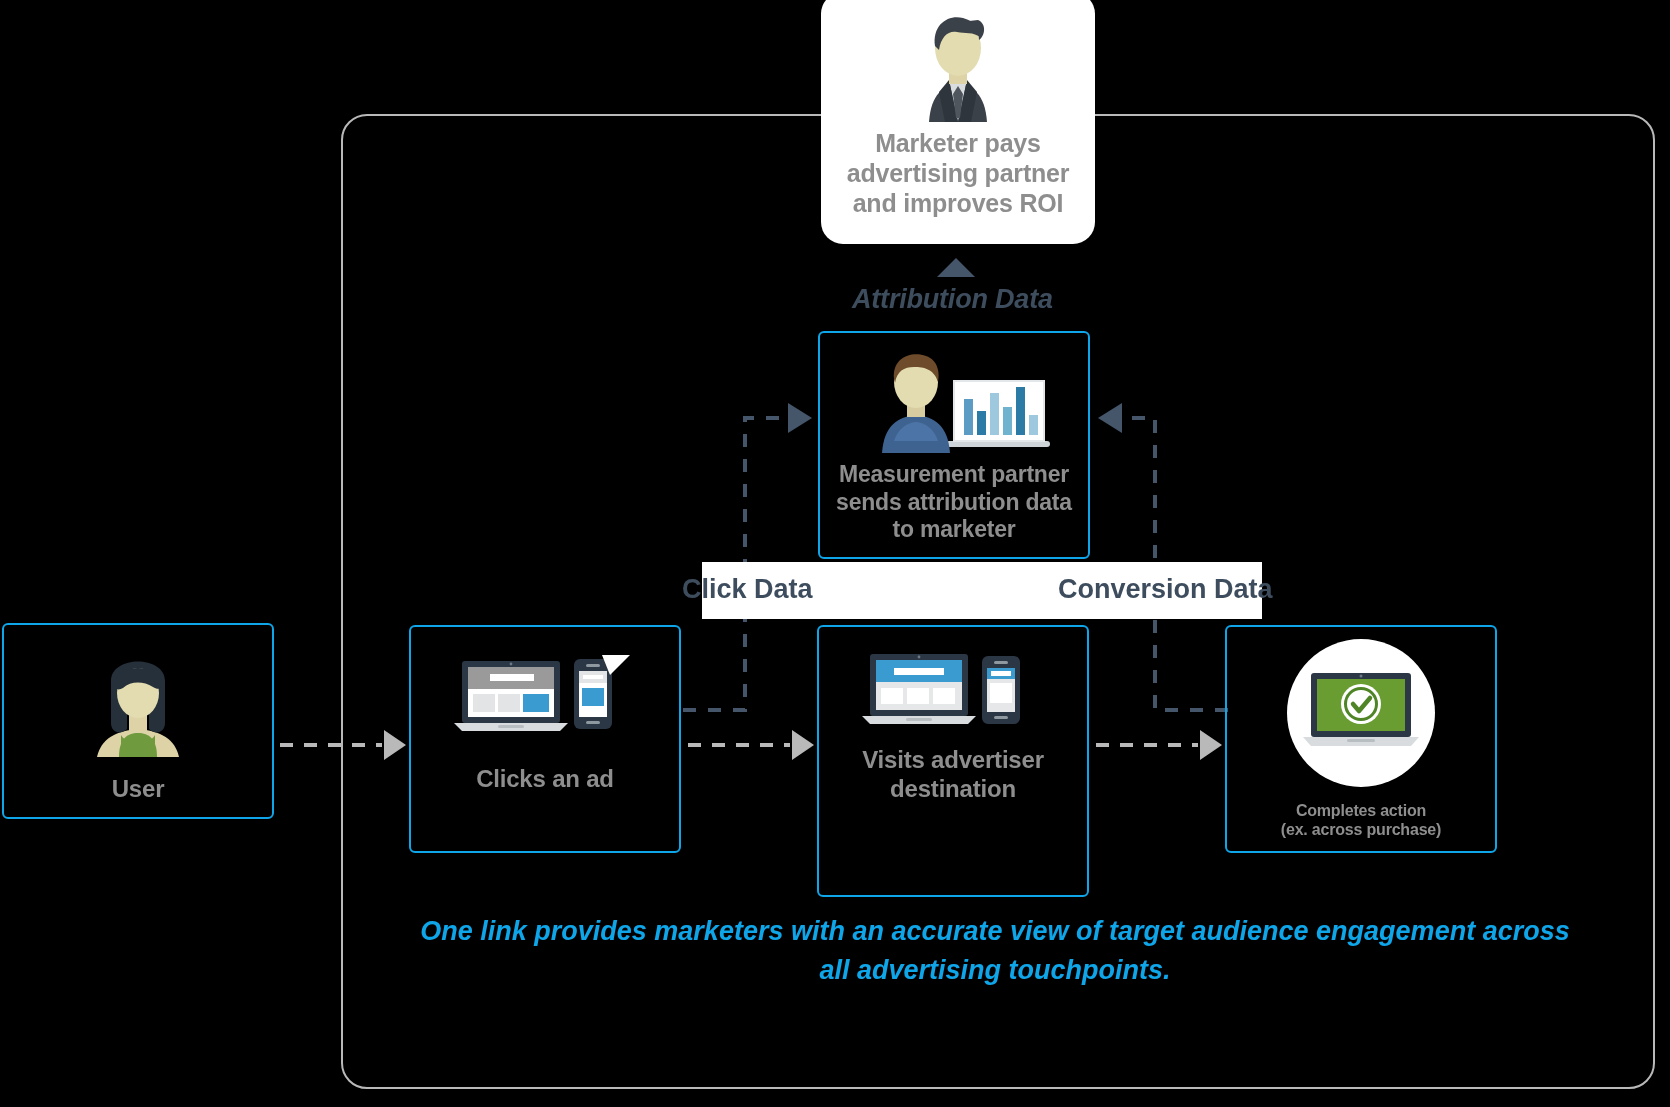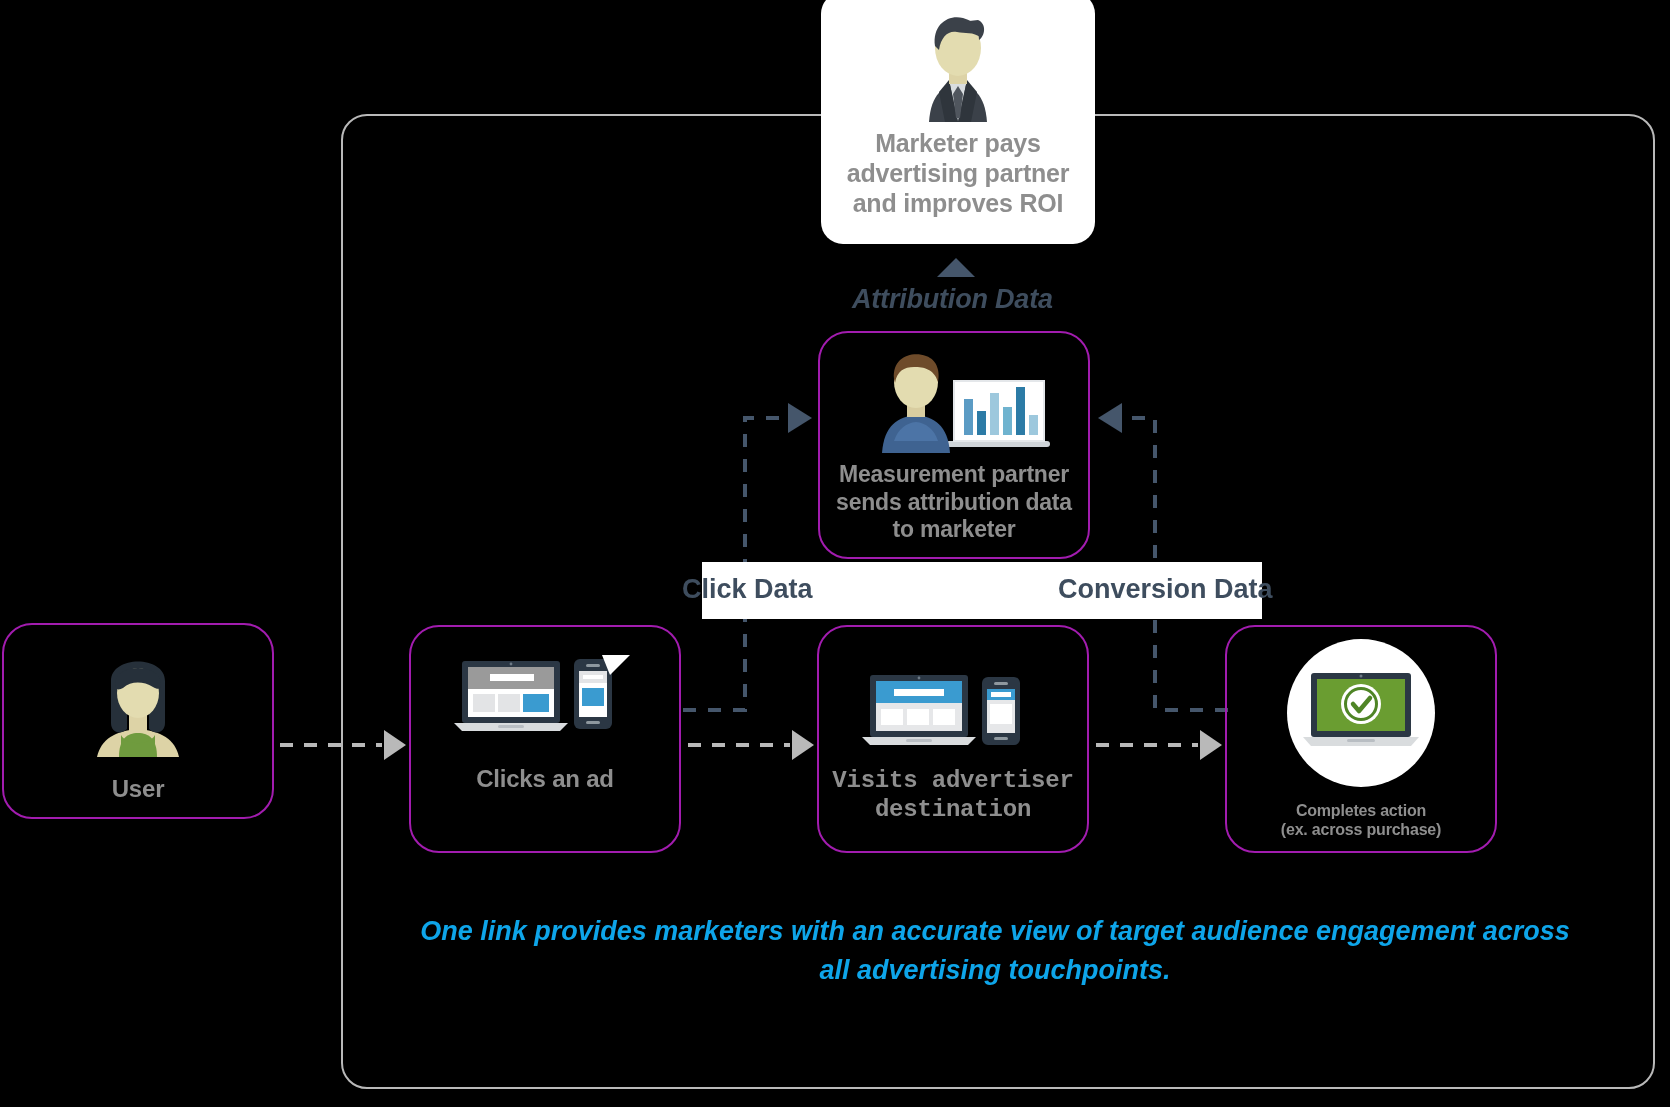--- a/index.html
+++ b/index.html
@@ -12,22 +12,22 @@
     width:1670px;
     height:1107px;
     background:#000000;
     overflow:hidden;
   }
 
   
   .card{
     position:absolute;
     box-sizing:border-box;
-    border:2px solid #a21caf;
-    border-radius:30px;
+    border:2px solid #0ea5e9;
+    border-radius:6px;
     background:transparent;
     display:flex;
     flex-direction:column;
     align-items:center;
     justify-content:flex-start;
   }
   .card .art{
     display:flex;
     align-items:flex-end;
     justify-content:center;
@@ -75,21 +75,21 @@
   }
   #card-measure .cap{ font-size:23px; margin-top:8px;}
 
   
   #card-user{ left:2px; top:623px; width:272px; height:196px; padding-top:26px;}
   #card-user .cap{font-size:24px; margin-top:18px;}
 
   #card-click{ left:409px; top:625px; width:272px; height:228px; padding-top:30px;}
   #card-click .cap{font-size:24px; margin-top:28px;}
 
-  #card-visit{ left:817px; top:625px; width:272px; height:228px; padding-top:44px;font-family:Liberation Mono, monospace;}
+  #card-visit{ left:817px; top:625px; width:272px; height:272px; padding-top:23px;}
   #card-visit .cap{font-size:24px; margin-top:16px;}
 
   #card-complete{ left:1225px; top:625px; width:272px; height:228px; padding-top:12px;}
   #card-complete .cap{font-size:16px; margin-top:6px;}
 
   
   .flow-label{
     position:absolute;
     color:#3e4d5e;
     font-weight:bold;

